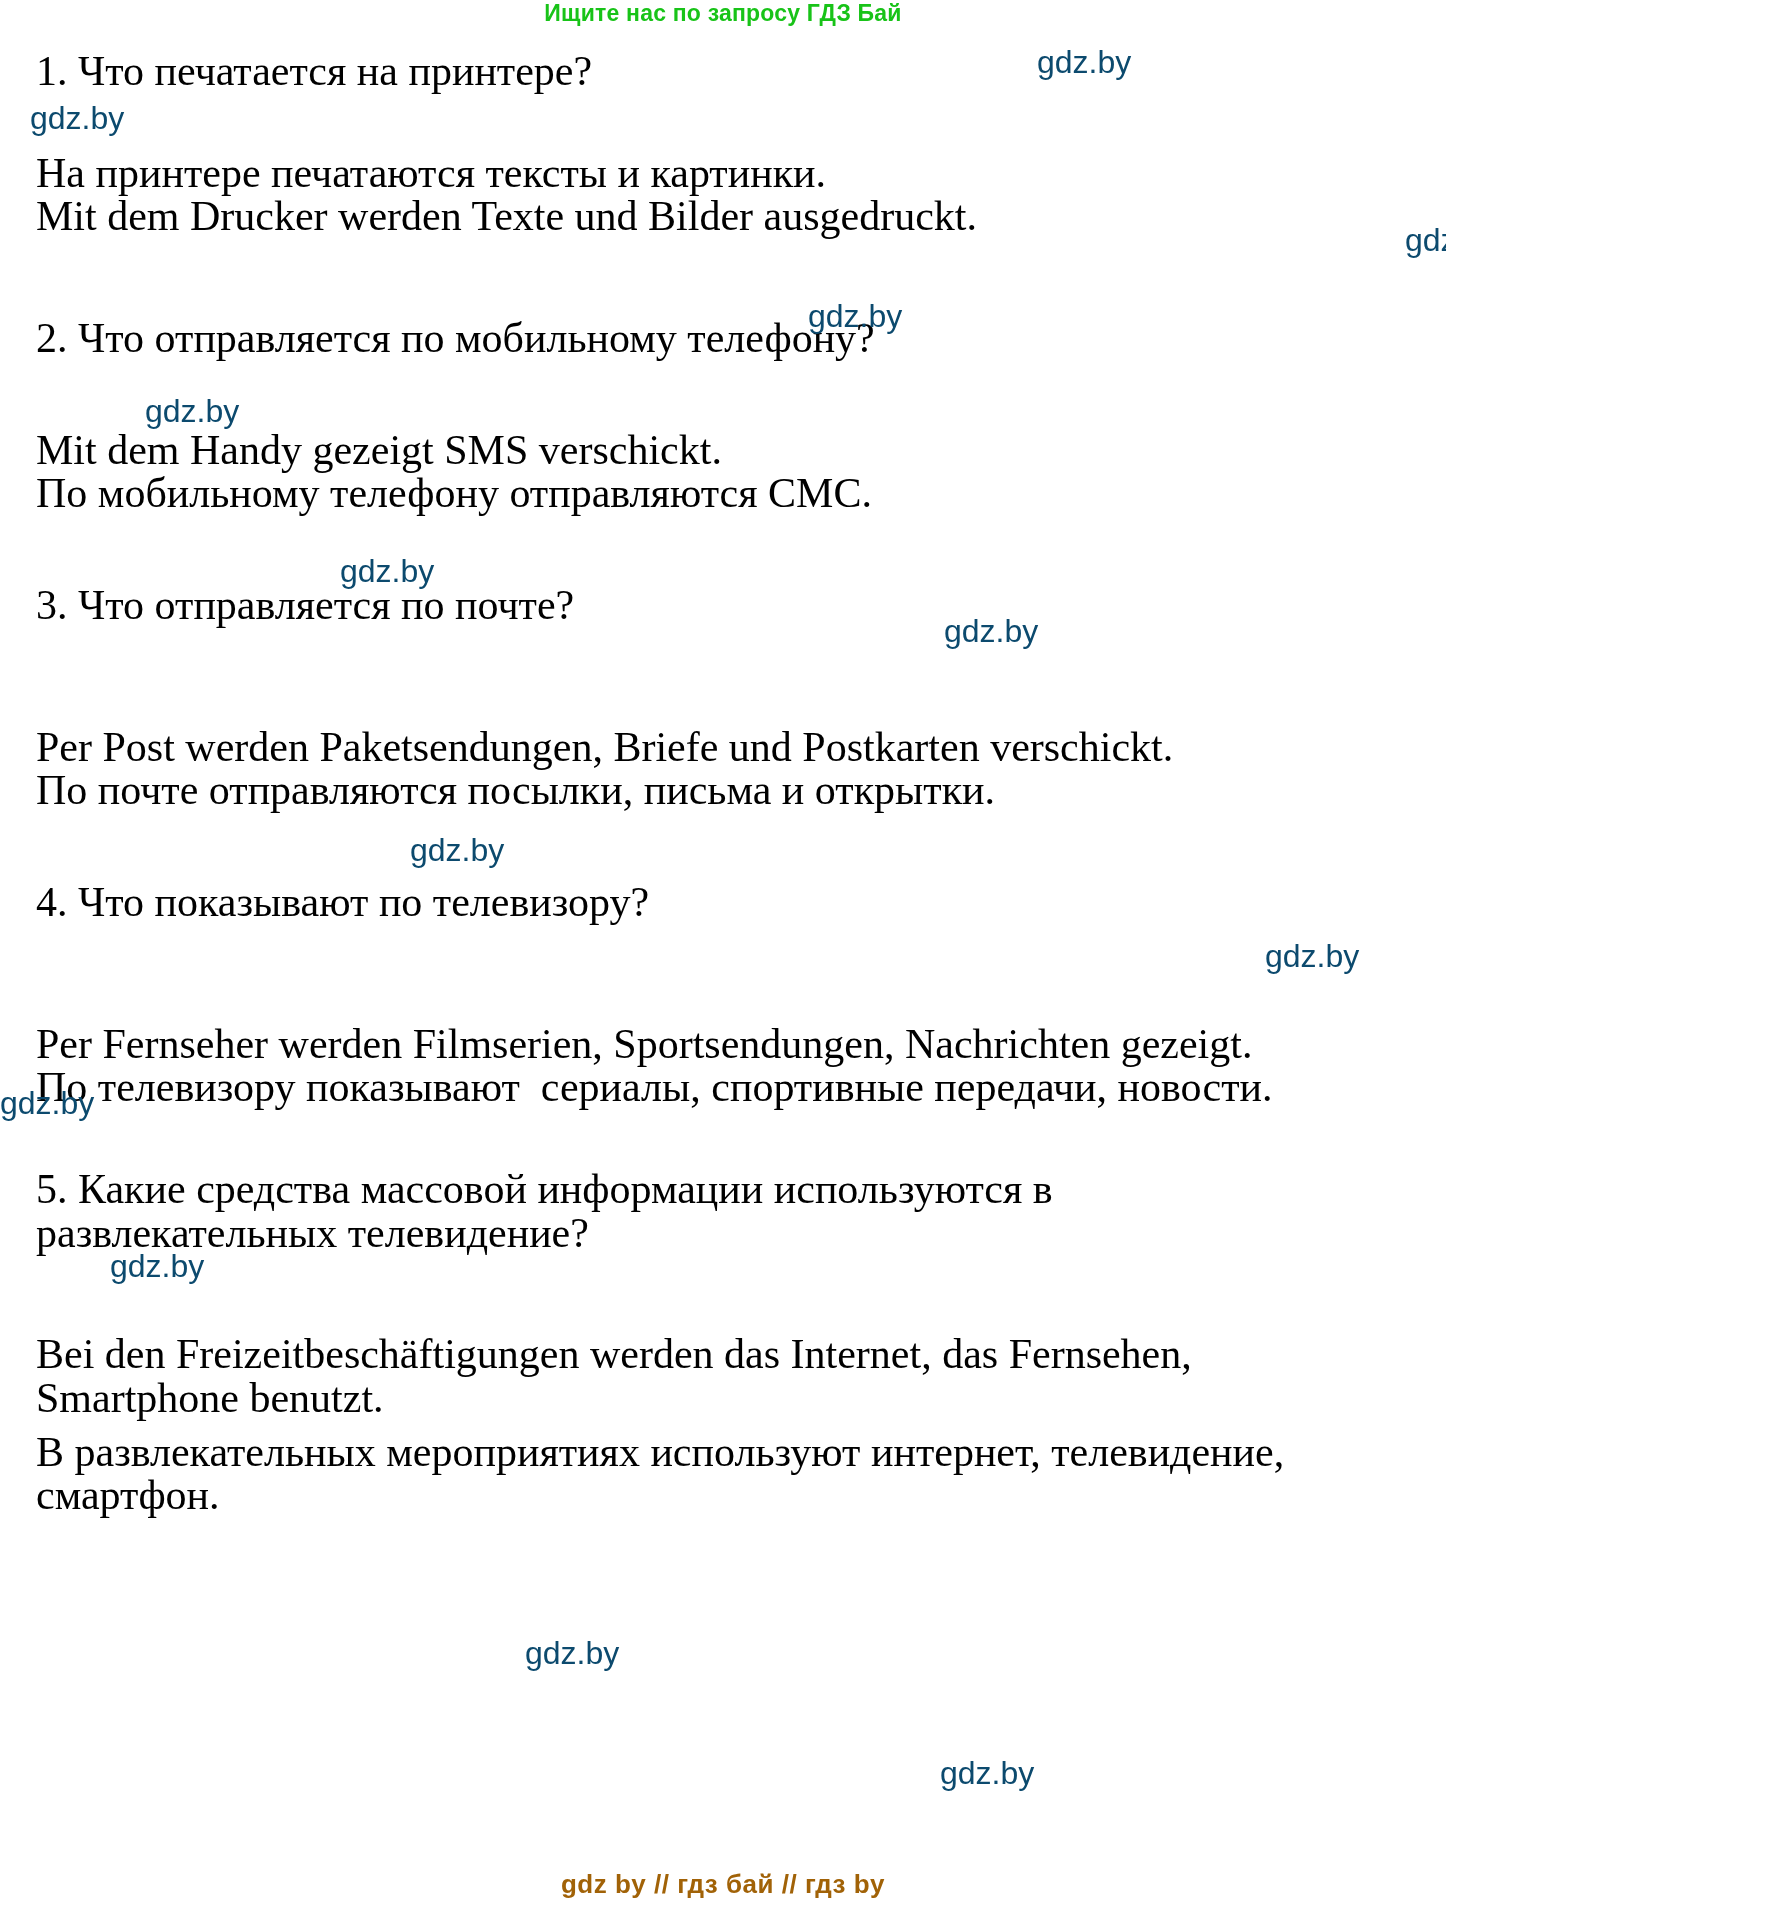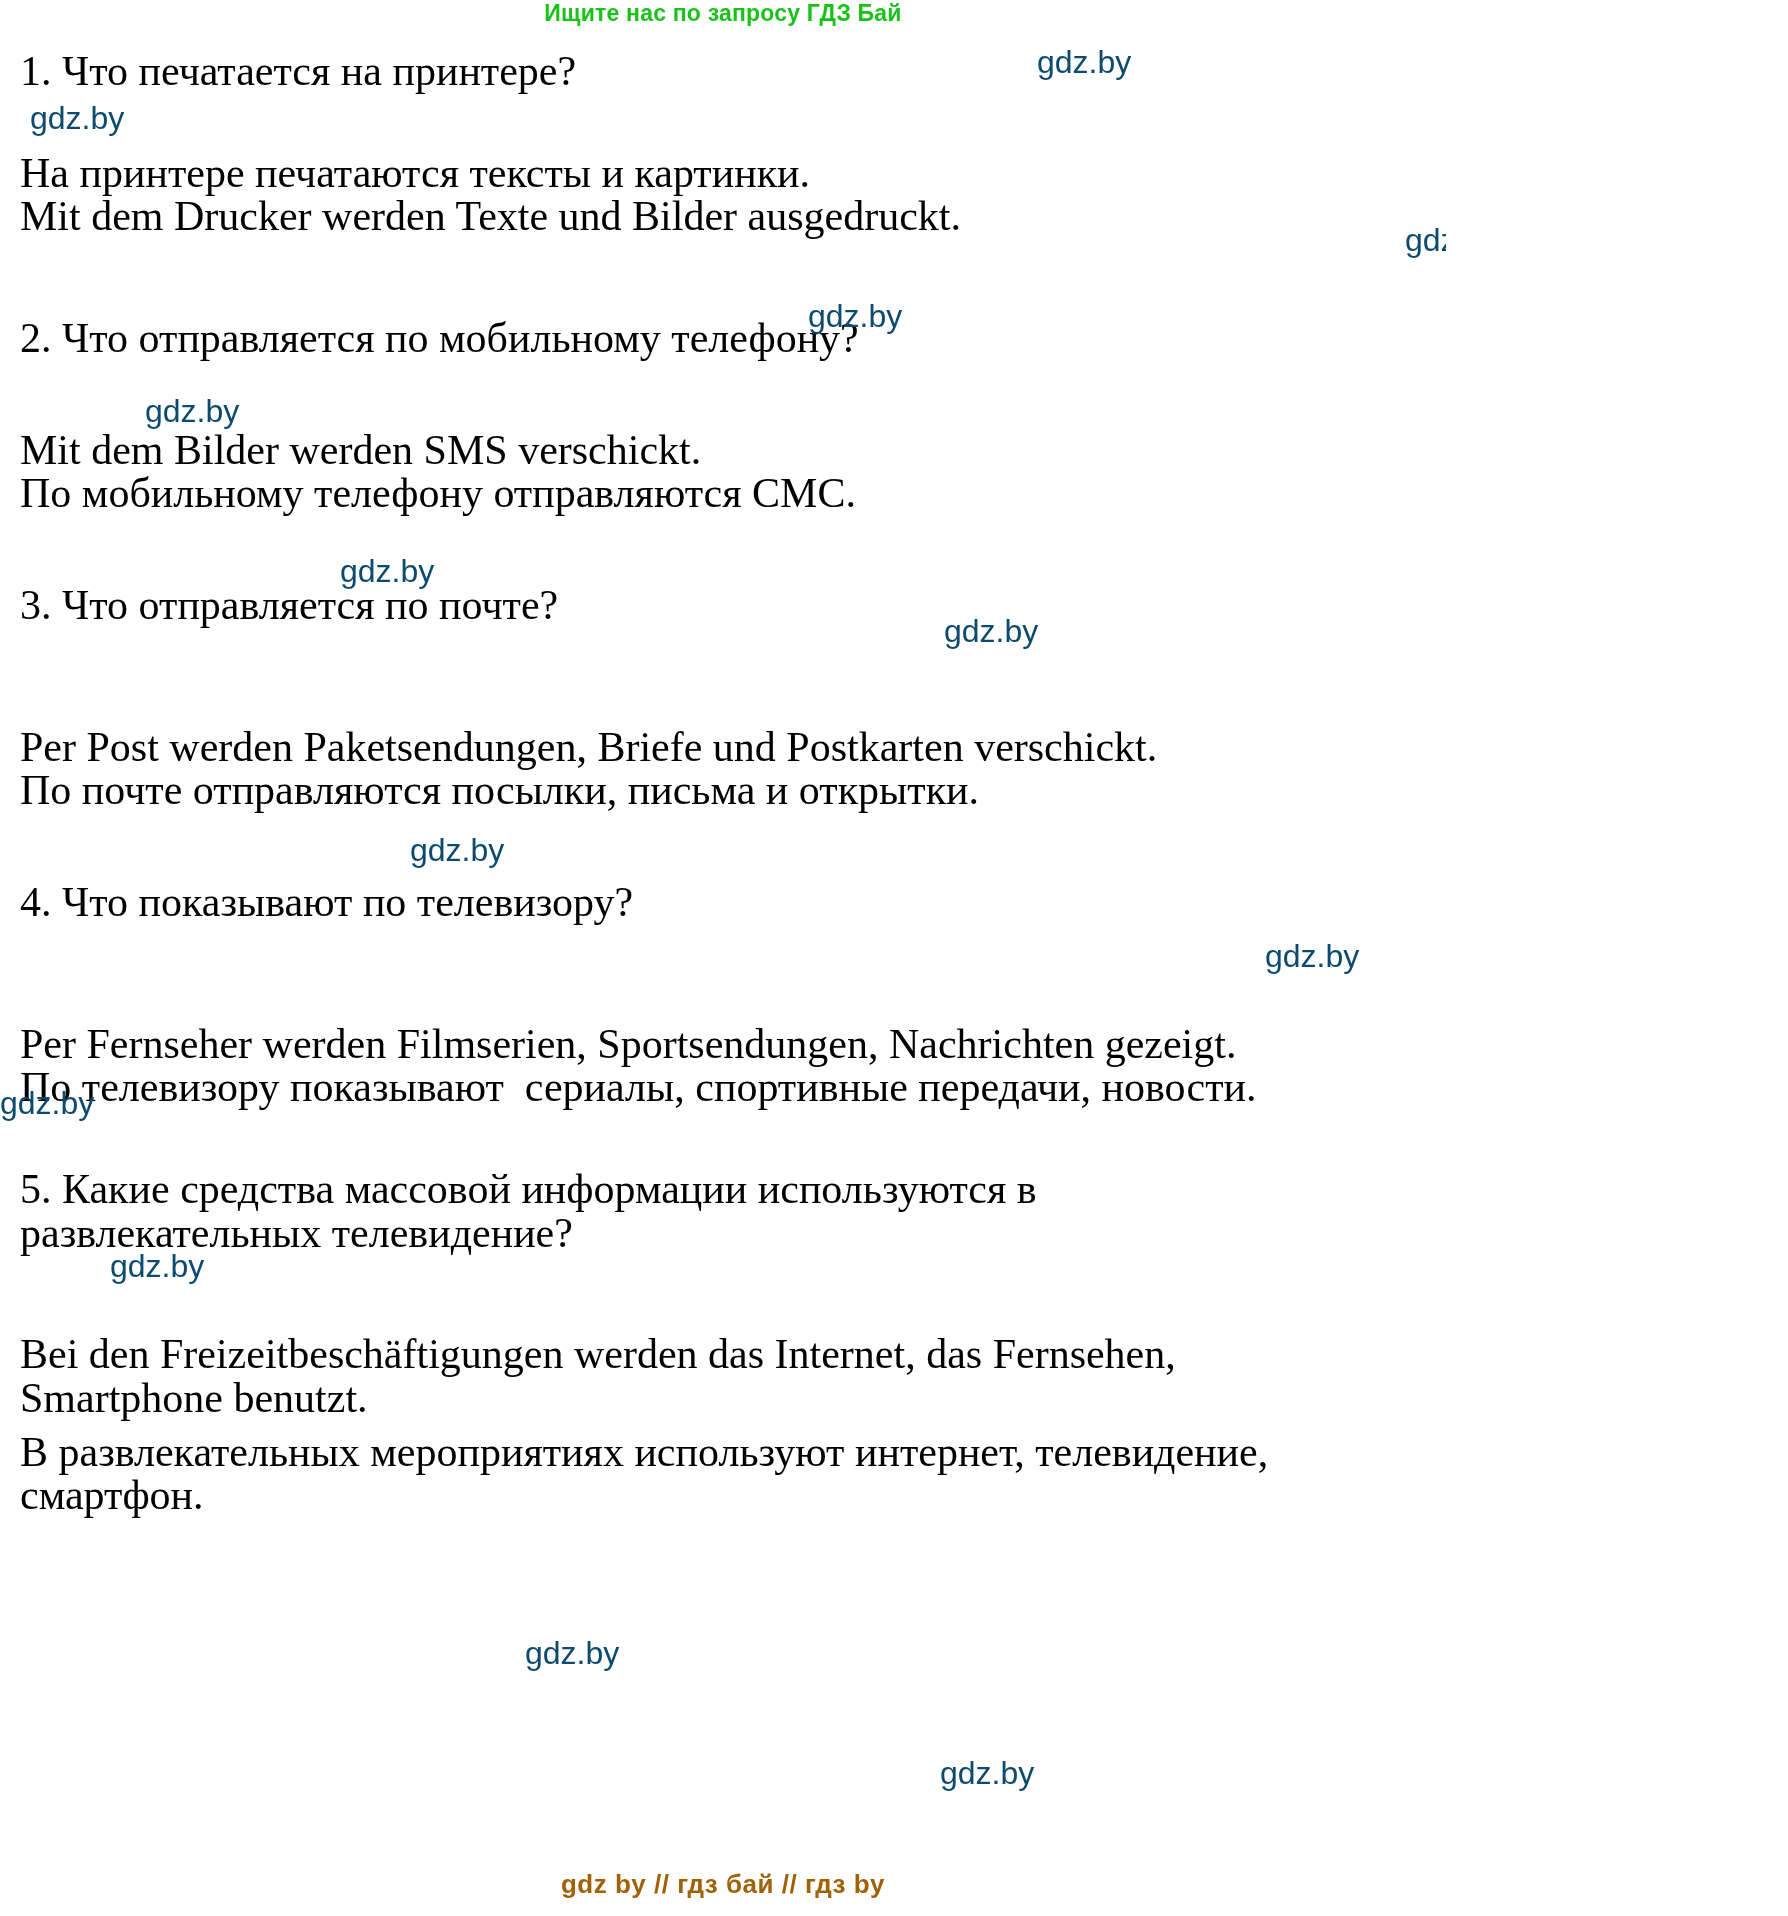--- a/index.html
+++ b/index.html
@@ -25,21 +25,21 @@
     font-family: "Liberation Sans", "DejaVu Sans", sans-serif;
     font-size: 23px;
     font-weight: bold;
     letter-spacing: 0.2px;
   }
   .content {
     position: absolute;
     top: 0;
     left: 0;
     width: 1788px;
-    padding: 40px 20px 0 20px;
+    padding: 40px 20px 0 36px;
     box-sizing: border-box;
   }
   .line {
     color: #000000;
     font-size: 42px;
     line-height: 1.04;
     white-space: pre-wrap;
     font-family: "Liberation Serif", "DejaVu Serif", serif;
   }
   .q-line {
@@ -91,21 +91,21 @@
     <div class="line">Mit dem Drucker werden Texte und Bilder ausgedruckt.</div>
 
     <div class="spacer-lg"></div>
     <div class="spacer-sm"></div>
 
     <div class="line q-line">2. Что отправляется по мобильному телефону?</div>
 
     <div class="spacer-lg"></div>
     <div class="spacer-xs"></div>
 
-    <div class="line">Mit dem Bilder werden SMS verschickt.</div>
+    <div class="line">Mit dem Handy gezeigt SMS verschickt.</div>
     <div class="line">По мобильному телефону отправляются СМС.</div>
 
     <div class="spacer-lg"></div>
     <div class="spacer-xs"></div>
 
     <div class="line q-line">3. Что отправляется по почте?</div>
 
     <div class="spacer-lg"></div>
     <div class="spacer-md"></div>
 

